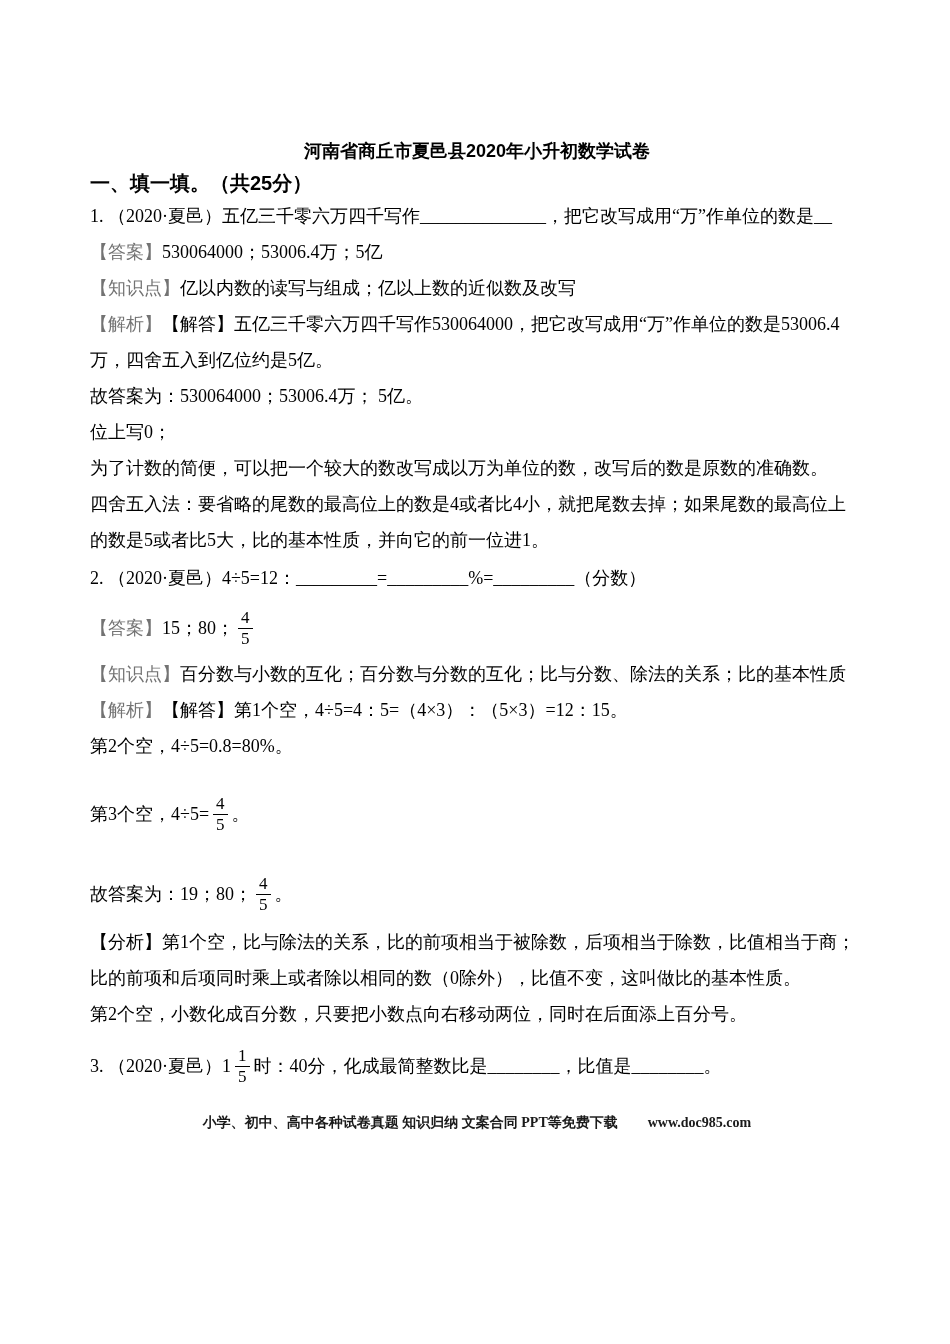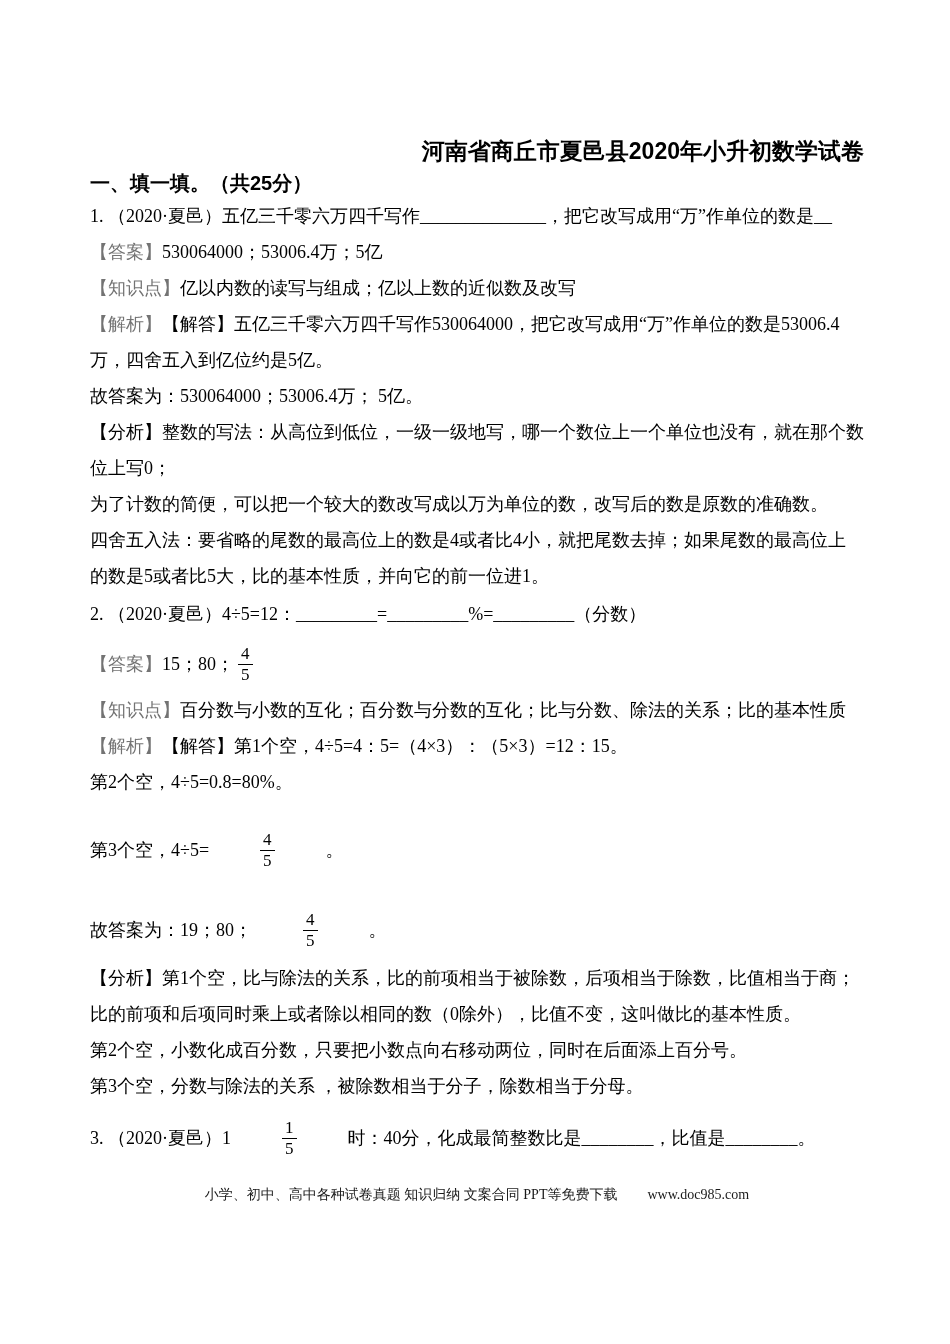--- a/index.html
+++ b/index.html
@@ -3,43 +3,43 @@
 <meta charset="utf-8">
 <style>
   html,body { margin:0; padding:0; }
   body {
     width:950px; height:1344px; background:#ffffff; color:#000000;
     font-family:"Liberation Serif","DejaVu Serif",serif;
     overflow:hidden;
   }
   .page { padding:134px 86px 0 90px; box-sizing:border-box; }
   .title {
-    text-align:right; font-family:"Liberation Sans","DejaVu Sans",sans-serif;
-    font-weight:bold; font-size:23px; height:34px; line-height:34px;
+    text-align:center; font-family:"Liberation Sans","DejaVu Sans",sans-serif;
+    font-weight:bold; font-size:18px; height:34px; line-height:34px;
   }
   .section {
     font-family:"Liberation Sans","DejaVu Sans",sans-serif;
     font-weight:bold; font-size:20px; height:30px; line-height:30px;
   }
   .ln { font-size:18px; height:36px; line-height:36px; white-space:nowrap; }
   .blue { color:#737373; }
   .frac-line { display:flex; align-items:center; height:56px; line-height:normal; }
-  .tall60 { height:60px;gap:47px; }
+  .tall60 { height:60px; }
   .mt2 { margin-top:2px; }
   .mt4 { margin-top:4px; }
   .mt20 { margin-top:20px; }
   .frac {
     display:inline-flex; flex-direction:column; align-items:center;
     margin:0 4px; font-size:17px; line-height:1.15; vertical-align:middle;
   }
   .frac .num { border-bottom:1.6px solid #000; padding:0 3px; }
   .frac .den { padding:0 3px; }
   .footer {
     margin-top:18px; display:flex; justify-content:center; align-items:center;
-    gap:30px; font-size:14px; height:18px; line-height:18px; color:#1a1a1a;
+    gap:30px; font-size:14px; height:18px; line-height:18px; color:#1a1a1a;font-weight:bold;
   }
 </style>
 </head>
 <body>
 
 <div class="page">
 
   <div class="title">河南省商丘市夏邑县2020年小升初数学试卷</div>
 
   <div class="section">一、填一填。（共25分）</div>
@@ -47,21 +47,20 @@
   <div class="ln">1. （2020·夏邑）五亿三千零六万四千写作______________，把它改写成用“万”作单位的数是__</div>
 
   <div class="ln"><span class="blue">【答案】</span><span>530064000；53006.4万；5亿</span></div>
 
   <div class="ln"><span class="blue">【知识点】</span><span>亿以内数的读写与组成；亿以上数的近似数及改写</span></div>
 
   <div class="ln"><span class="blue">【解析】</span><span>【解答】五亿三千零六万四千写作530064000，把它改写成用“万”作单位的数是53006.4</span></div>
   <div class="ln">万，四舍五入到亿位约是5亿。</div>
   <div class="ln">故答案为：530064000；53006.4万； 5亿。</div>
 
-  <div class="ln">【分析】整数的写法：从高位到低位，一级一级地写，哪一个数位上一个单位也没有，就在那个数</div>
   <div class="ln">位上写0；</div>
   <div class="ln">为了计数的简便，可以把一个较大的数改写成以万为单位的数，改写后的数是原数的准确数。</div>
   <div class="ln">四舍五入法：要省略的尾数的最高位上的数是4或者比4小，就把尾数去掉；如果尾数的最高位上</div>
   <div class="ln">的数是5或者比5大，比的基本性质，并向它的前一位进1。</div>
 
   <div class="ln mt2">2. （2020·夏邑）4÷5=12：_________=_________%=_________（分数）</div>
 
   <div class="ln frac-line mt4">
       <span class="blue">【答案】</span>
       <span>15；80；</span>
@@ -90,21 +89,20 @@
       <span class="frac">
         <span class="num">4</span>
         <span class="den">5</span>
       </span>
       <span>。</span>
     </div>
 
   <div class="ln">【分析】第1个空，比与除法的关系，比的前项相当于被除数，后项相当于除数，比值相当于商；</div>
   <div class="ln">比的前项和后项同时乘上或者除以相同的数（0除外），比值不变，这叫做比的基本性质。</div>
   <div class="ln">第2个空，小数化成百分数，只要把小数点向右移动两位，同时在后面添上百分号。</div>
-  <div class="ln">第3个空，分数与除法的关系 ，被除数相当于分子，除数相当于分母。</div>
 
   <div class="ln frac-line tall60 mt4">
       <span>3. （2020·夏邑）1</span>
       <span class="frac">
         <span class="num">1</span>
         <span class="den">5</span>
       </span>
       <span> 时：40分，化成最简整数比是________，比值是________。</span>
     </div>
 

